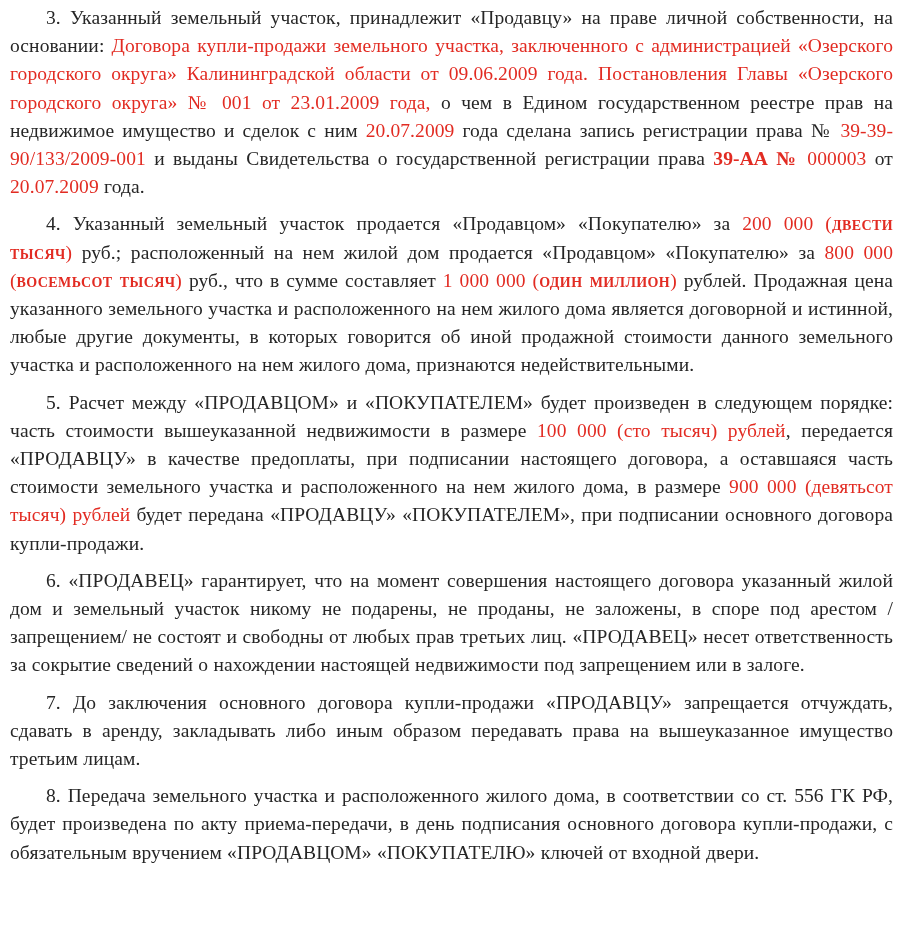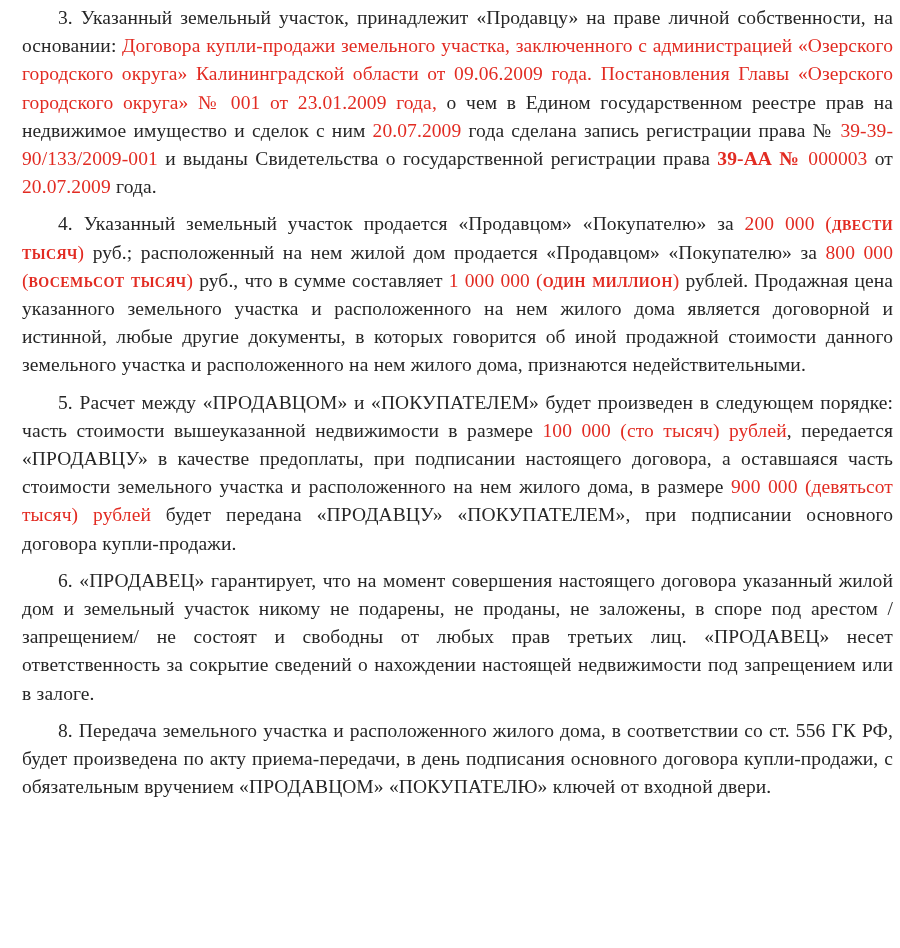--- a/index.html
+++ b/index.html
@@ -15,21 +15,21 @@
     color: #1c1c1c;
   }
   #doc {
     box-sizing: border-box;
     width: 900px;
     height: 948px;
     padding: 4px 7px 0 10px;
     background: #ffffff;
   }
   p.para {
-    margin: 0 0 9px 12px;
+    margin: 0 0 9px 0;
     text-indent: 36px;
     text-align: justify;
     text-justify: inter-word;
     font-size: 19.5px;
     line-height: 28.2px;
     letter-spacing: 0.1px;
     word-spacing: 0.3px;
     color: #262626;
     -webkit-font-smoothing: antialiased;
   }
@@ -56,15 +56,16 @@
 </style>
 </head>
 <body>
 
 <div id="doc">
   <div>
       <p class="para"><span>3. Указанный земельный участок, принадлежит «Продавцу» на праве личной собственности, на основании: </span><span class="r">Договора купли-продажи земельного участка, заключенного с администрацией «Озерского городского округа» Калининградской области от 09.06.2009 года. Постановления Главы «Озерского городского округа» № 001 от 23.01.2009 года,</span><span> о чем в Едином государственном реестре прав на недвижимое имущество и сделок с ним </span><span class="r">20.07.2009</span><span> года сделана запись регистрации права № </span><span class="r">39-39-90/133/2009-001</span><span> и выданы Свидетельства о государственной регистрации права </span><span class="rb">39-АА №</span><span class="r"> 000003</span><span> от </span><span class="r">20.07.2009</span><span> года.</span></p>
       <p class="para"><span>4. Указанный земельный участок продается «Продавцом» «Покупателю» за </span><span class="r">200 000</span><span class="r"> (</span><span class="r sc">двести тысяч</span><span class="r">)</span><span> руб.; расположенный на нем жилой дом продается «Продавцом» «Покупателю» за </span><span class="r">800 000</span><span class="r"> (</span><span class="r sc">восемьсот тысяч</span><span class="r">)</span><span> руб., что в сумме составляет </span><span class="r">1 000 000</span><span class="r"> (</span><span class="r sc">один миллион</span><span class="r">)</span><span> рублей. Продажная цена указанного земельного участка и расположенного на нем жилого дома является договорной и истинной, любые другие документы, в которых говорится об иной продажной стоимости данного земельного участка и расположенного на нем жилого дома, признаются недействительными.</span></p>
       <p class="para"><span>5. Расчет между «ПРОДАВЦОМ» и «ПОКУПАТЕЛЕМ» будет произведен в следующем порядке: часть стоимости вышеуказанной недвижимости в размере </span><span class="r">100 000 (сто тысяч) рублей</span><span>, передается «ПРОДАВЦУ» в качестве предоплаты, при подписании настоящего договора, а оставшаяся часть стоимости земельного участка и расположенного на нем жилого дома, в размере </span><span class="r">900 000 (девятьсот тысяч) рублей</span><span> будет передана «ПРОДАВЦУ» «ПОКУПАТЕЛЕМ», при подписании основного договора купли-продажи.</span></p>
       <p class="para"><span>6. «ПРОДАВЕЦ» гарантирует, что на момент совершения настоящего договора указанный жилой дом и земельный участок никому не подарены, не проданы, не заложены, в споре под арестом /запрещением/ не состоят и свободны от любых прав третьих лиц. «ПРОДАВЕЦ» несет ответственность за сокрытие сведений о нахождении настоящей недвижимости под запрещением или в залоге.</span></p>
+      <p class="para"><span>7. До заключения основного договора купли-продажи «ПРОДАВЦУ» запрещается отчуждать, сдавать в аренду, закладывать либо иным образом передавать права на вышеуказанное имущество третьим лицам.</span></p>
       <p class="para"><span>8. Передача земельного участка и расположенного жилого дома, в соответствии со ст. 556 ГК РФ, будет произведена по акту приема-передачи, в день подписания основного договора купли-продажи, с обязательным вручением «ПРОДАВЦОМ» «ПОКУПАТЕЛЮ» ключей от входной двери.</span></p>
     </div>
 </div>
 
 </body></html>

